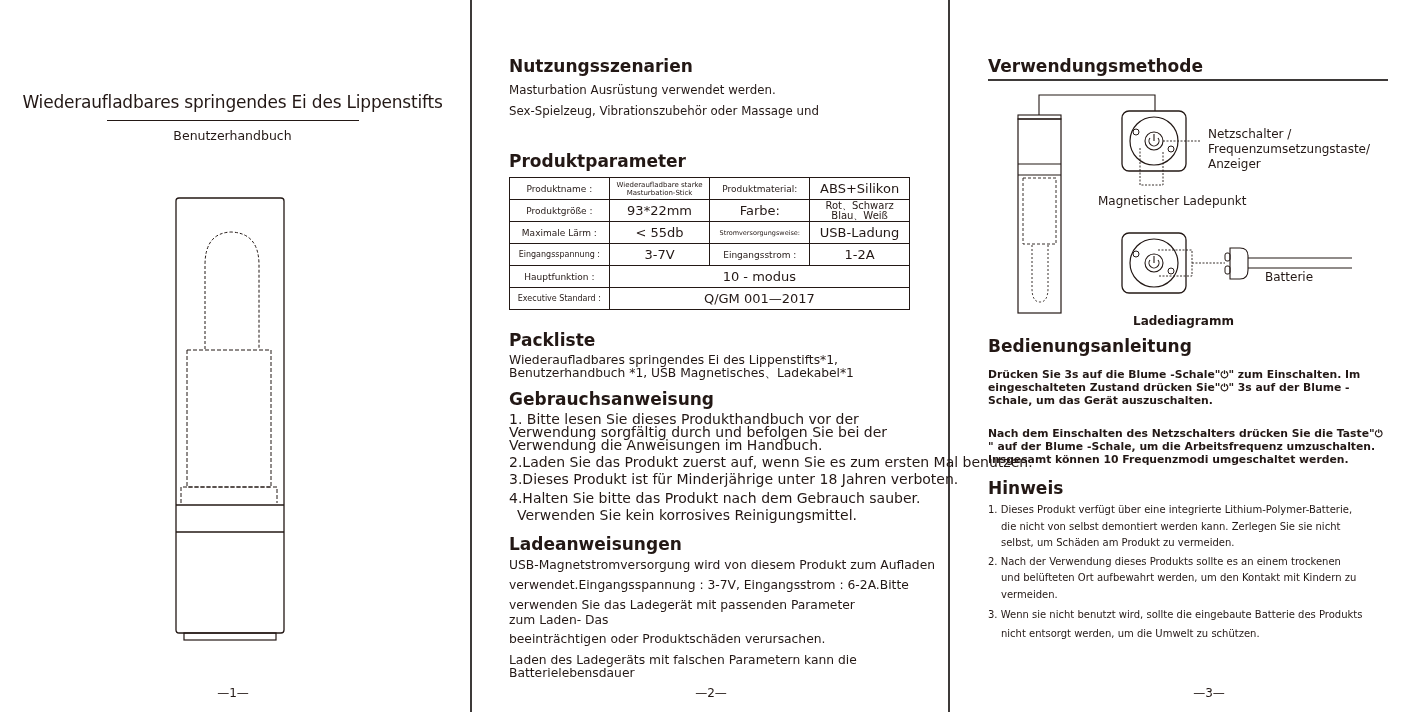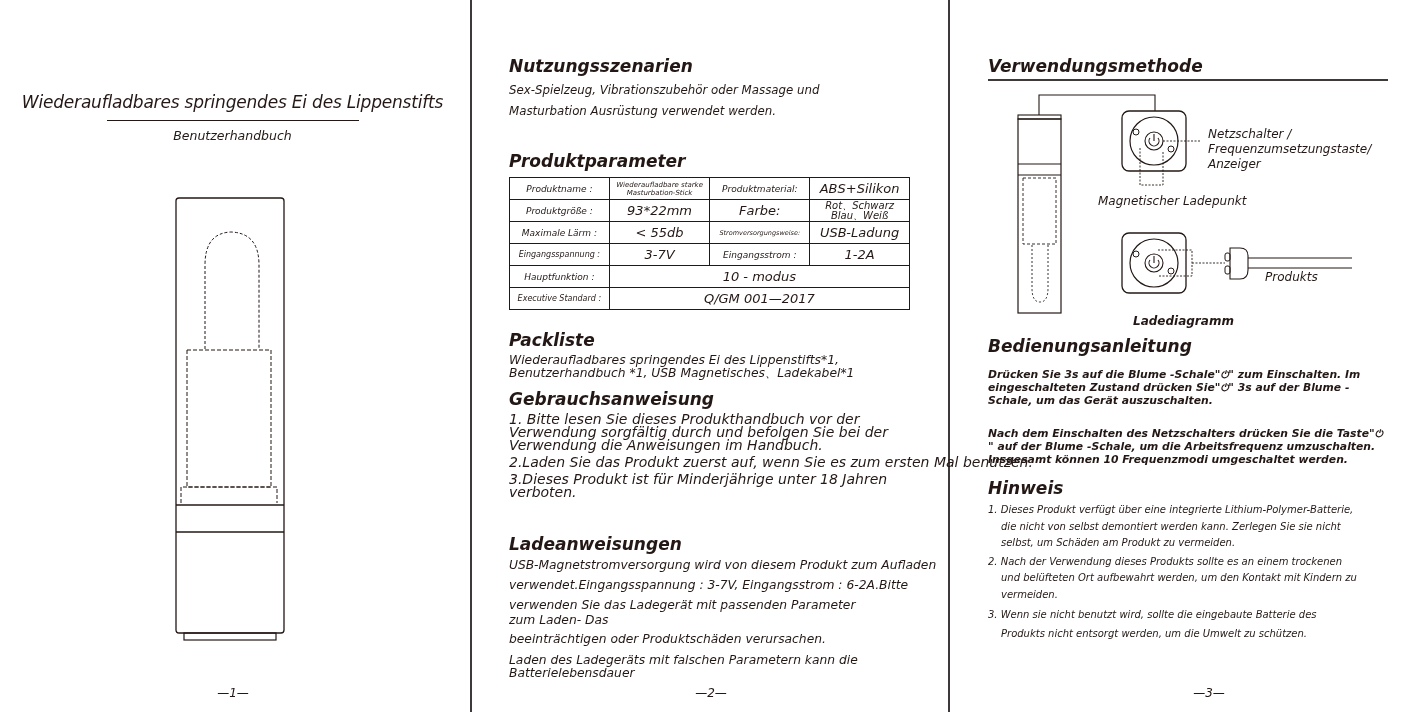--- a/index.html
+++ b/index.html
@@ -1,18 +1,18 @@
 <!DOCTYPE html>
 <html><head>
 <meta charset="utf-8">
 <style>
   html, body { margin: 0; padding: 0; background: #ffffff; }
   body { width: 1425px; height: 712px; position: relative; overflow: hidden;
          font-family: "DejaVu Sans", sans-serif; color: #231815; }
-  .page { position: absolute; top: 0; height: 536px; font-style: italic; }
+  .page { position: absolute; top: 0; height: 536px; }
   #p1 { left: 0; width: 471px; }
   #p2 { left: 473px; width: 476px; }
   #p3 { left: 951px; width: 474px; }
   .vline { position: absolute; top: 0; width: 2px; height: 712px; background: #3e3a39; }
   .pnum { position: absolute; top: 686px; font-size: 12px; width: 60px; text-align: center; }
 
   
   .cover-title { position: absolute; left: 0; width: 465px; top: 92px; text-align: center; font-size: 17px; letter-spacing: -0.2px; }
   .cover-rule { position: absolute; left: 107px; width: 252px; top: 120px; height: 1px; background: #231815; }
   .cover-sub { position: absolute; left: 0; width: 465px; top: 128px; text-align: center; font-size: 12.5px; }
@@ -59,22 +59,22 @@
     <path d="M35 154 L35 70 Q35 38 61 37 Q89 38 89 70 L89 154" fill="none" stroke="#231815" stroke-width="1" stroke-dasharray="3 2"></path>
     <rect x="17" y="155" width="84" height="137" fill="none" stroke="#231815" stroke-width="1" stroke-dasharray="4 2"></rect>
     <path d="M11 308 L11 292 L107 292 L107 308" fill="none" stroke="#231815" stroke-width="1" stroke-dasharray="4 2"></path>
   </svg>
   <div class="pnum" style="left:203px">—1—</div>
 </section>
 
 <section class="page" id="p2">
   <h2 style="left:36px;top:56px">Nutzungsszenarien</h2>
   <div class="txt" style="left:36px;top:80px">
+    <div>Masturbation Ausrüstung verwendet werden.</div>
     <div>Sex-Spielzeug, Vibrationszubehör oder Massage und</div>
-    <div>Masturbation Ausrüstung verwendet werden.</div>
   </div>
 
   <h2 style="left:36px;top:151px">Produktparameter</h2>
   <table class="param-table">
     <colgroup>
         <col style="width:100px">
         <col style="width:101px">
         <col style="width:100px">
         <col style="width:100px">
       </colgroup>
@@ -118,20 +118,21 @@
   <div class="txt tight" style="left:36px;top:354px;font-size:12.3px">
     <div>Wiederaufladbares springendes Ei des Lippenstifts*1,</div>
     <div>Benutzerhandbuch *1, USB Magnetisches、Ladekabel*1</div>
   </div>
 
   <h2 style="left:36px;top:389px">Gebrauchsanweisung</h2>
   <ol class="steps txt tight" style="left:36px;top:413px;width:450px;font-size:14px">
     <li style="width:395px;margin-bottom:4px">1. Bitte lesen Sie dieses Produkthandbuch vor der Verwendung sorgfältig durch und befolgen Sie bei der Verwendung die Anweisungen im Handbuch.</li>
     <li style="margin-bottom:4px;white-space:nowrap">2.Laden Sie das Produkt zuerst auf, wenn Sie es zum ersten Mal benutzen.</li>
     <li style="margin-bottom:4px">3.Dieses Produkt ist für Minderjährige unter 18 Jahren verboten.</li>
+    <li style="width:425px;padding-left:8px;text-indent:-8px;line-height:17px">4.Halten Sie bitte das Produkt nach dem Gebrauch sauber. Verwenden Sie kein korrosives Reinigungsmittel.</li>
   </ol>
 
   <h2 style="left:36px;top:534px">Ladeanweisungen</h2>
   <div class="txt" style="left:36px;top:555px;font-size:12.3px">
     <div style="line-height:20px">USB-Magnetstromversorgung wird von diesem Produkt zum Aufladen</div>
     <div style="line-height:20px">verwendet.Eingangsspannung : 3-7V, Eingangsstrom : 6-2A.Bitte</div>
     <div style="line-height:15px;width:370px;margin-top:3px">verwenden Sie das Ladegerät mit passenden Parameter zum Laden- Das</div>
     <div style="line-height:20px;margin-top:1px">beeinträchtigen oder Produktschäden verursachen.</div>
     <div style="line-height:13px;width:410px;margin-top:5px">Laden des Ladegeräts mit falschen Parametern kann die Batterielebensdauer</div>
   </div>
@@ -188,21 +189,21 @@
       <line x1="260" y1="186" x2="364" y2="186" stroke="#231815" stroke-width="1.1"></line>
     </g>
   </svg>
 
   <div class="dlabel" style="left:257px;top:127px">
     <div>Netzschalter /</div>
     <div>Frequenzumsetzungstaste/</div>
     <div>Anzeiger</div>
   </div>
   <div class="dlabel" style="left:147px;top:194px">Magnetischer Ladepunkt</div>
-  <div class="dlabel" style="left:314px;top:270px">Produkts</div>
+  <div class="dlabel" style="left:314px;top:270px">Batterie</div>
   <div class="dlabel" style="left:182px;top:314px;font-weight:bold">Ladediagramm</div>
 
   <h2 style="left:37px;top:336px">Bedienungsanleitung</h2>
   <div class="boldtxt" style="left:37px;top:368px;width:400px">
     <span>Drücken Sie 3s auf die Blume -Schale"</span><span class="pw">⏻</span><span>"  zum Einschalten. Im eingeschalteten Zustand drücken Sie"</span><span class="pw">⏻</span><span>"  3s auf der Blume -Schale, um das Gerät auszuschalten.</span>
   </div>
   <div class="boldtxt" style="left:37px;top:427px;width:395px">
     <span>Nach dem Einschalten des Netzschalters drücken Sie die Taste"</span><span class="pw">⏻</span><span>" auf der Blume -Schale, um die Arbeitsfrequenz umzuschalten. Insgesamt können 10 Frequenzmodi umgeschaltet werden.</span>
   </div>
 

